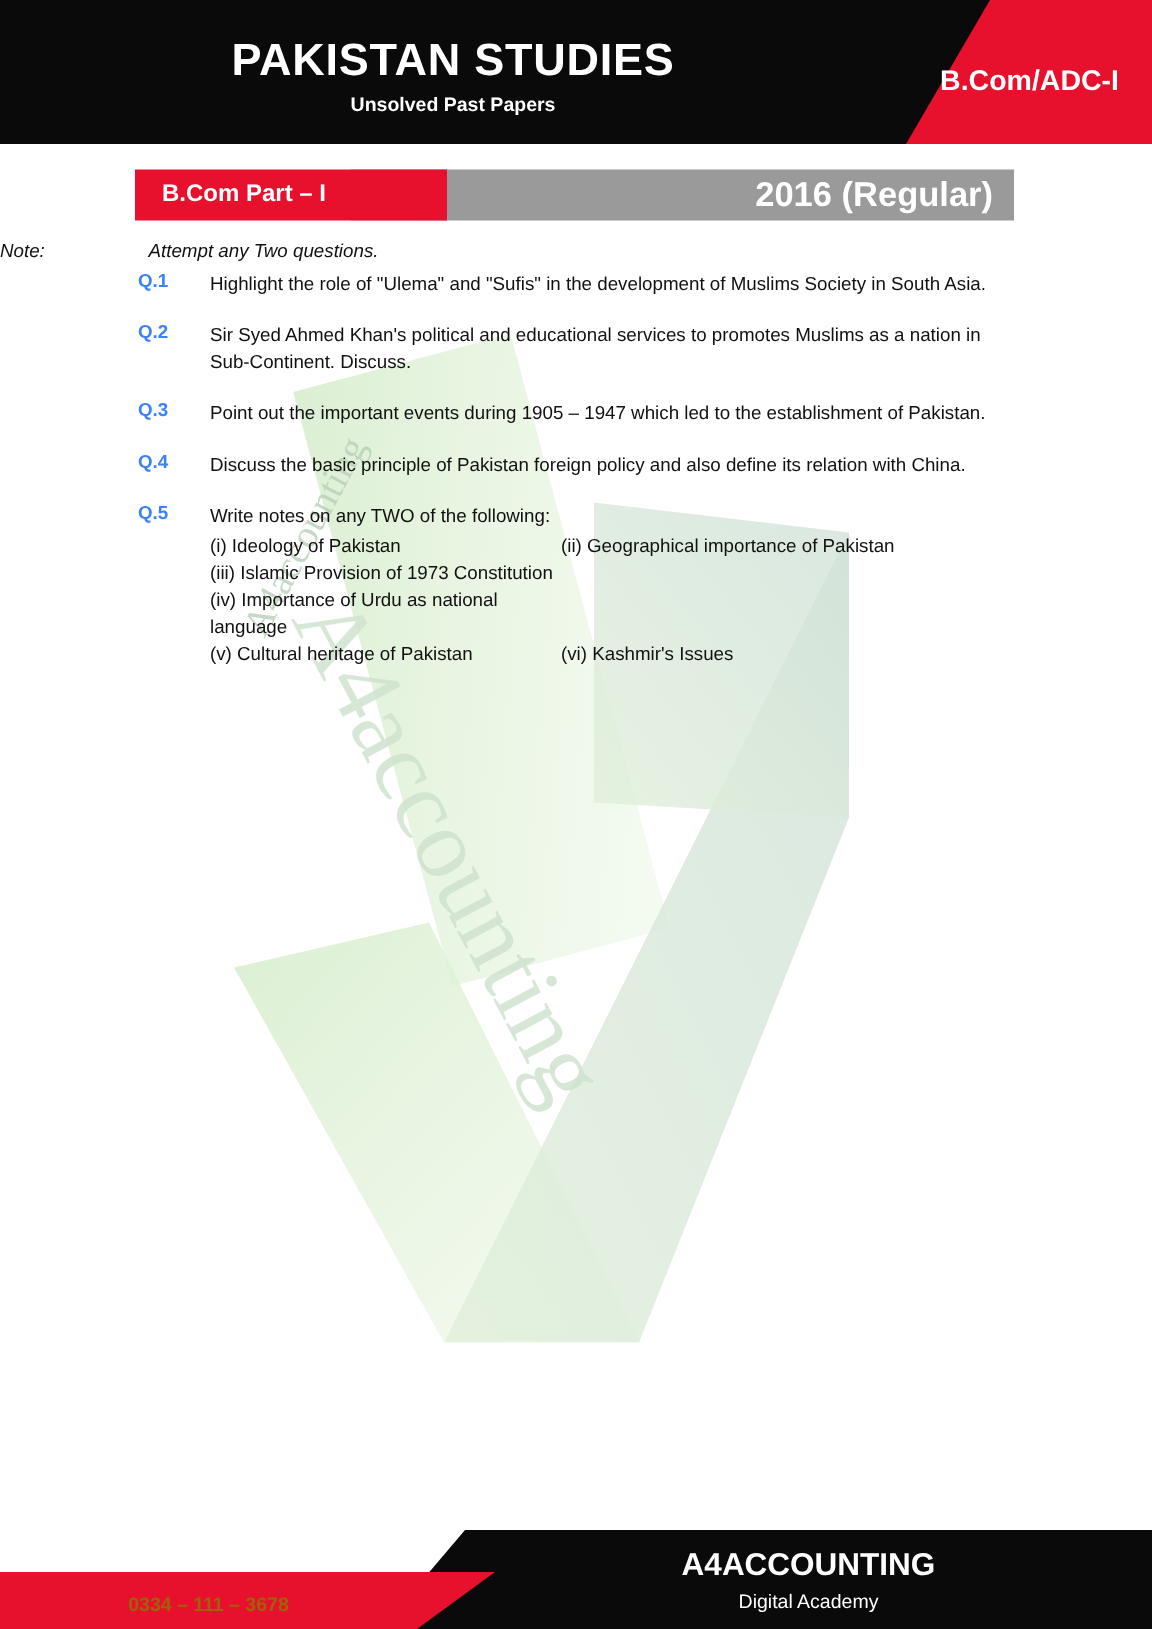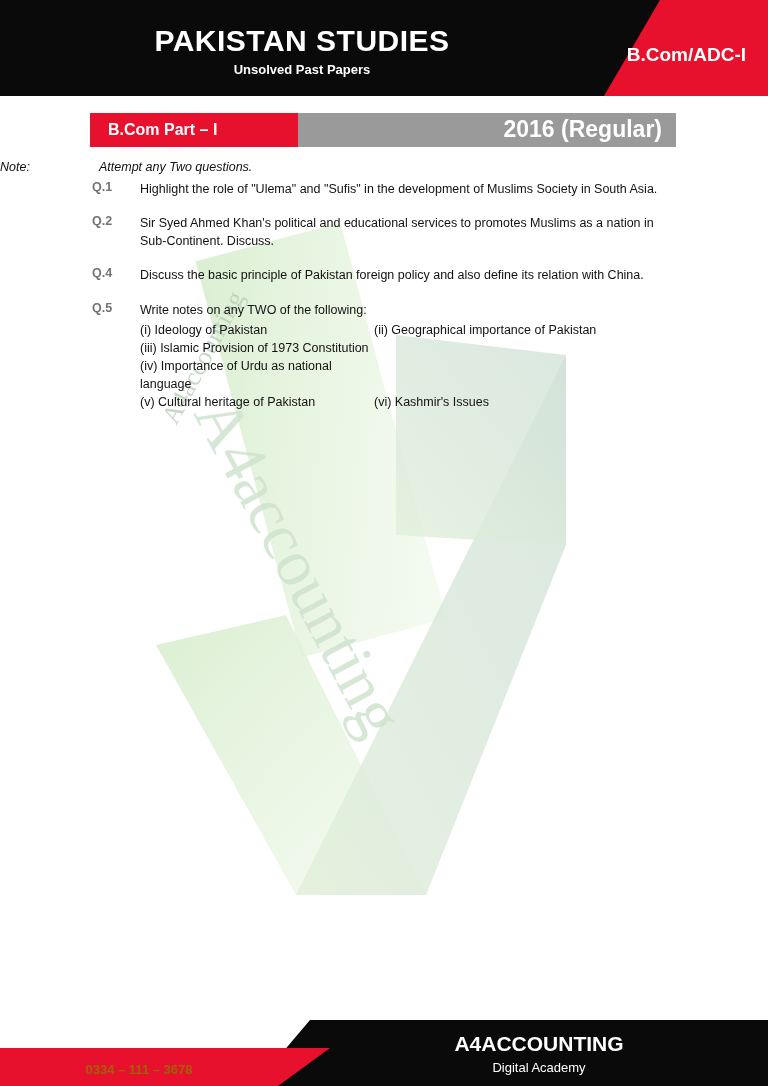--- a/index.html
+++ b/index.html
@@ -136,21 +136,21 @@
   }
   .q-row {
     display: flex;
     margin-bottom: 16px;
   }
   .q-num {
     width: 48px;
     margin-left: 92px;
     font-size: 12.5px;
     font-weight: bold;
-    color: #737373;
+    color: #3b82f6;
     flex: 0 0 48px;
   }
   .q-text {
     width: 530px;
     font-size: 12.5px;
     color: #111;
     line-height: 1.45;
   }
   .sub-list {
     margin-top: 2px;
@@ -305,20 +305,24 @@
     <div class="q-row">
       <div class="q-num">Q.1</div>
       <div class="q-text">Highlight the role of "Ulema" and "Sufis" in the development of Muslims Society in South Asia.</div>
     </div>
 
     <div class="q-row">
       <div class="q-num">Q.2</div>
       <div class="q-text">Sir Syed Ahmed Khan's political and educational services to promotes Muslims as a nation in Sub-Continent. Discuss.</div>
     </div>
 
+    <div class="q-row">
+      <div class="q-num">Q.3</div>
+      <div class="q-text">Point out the important events during 1905 – 1947 which led to the establishment of Pakistan.</div>
+    </div>
 
     <div class="q-row">
       <div class="q-num">Q.4</div>
       <div class="q-text">Discuss the basic principle of Pakistan foreign policy and also define its relation with China.</div>
     </div>
 
     <div class="q-row">
       <div class="q-num">Q.5</div>
       <div class="q-text">
         <div>Write notes on any TWO of the following:</div>

